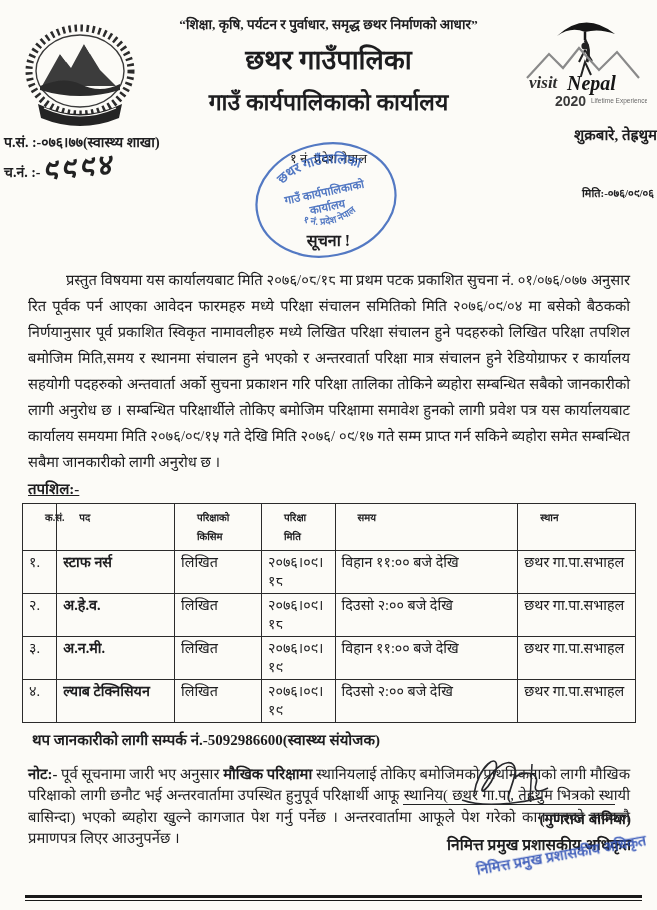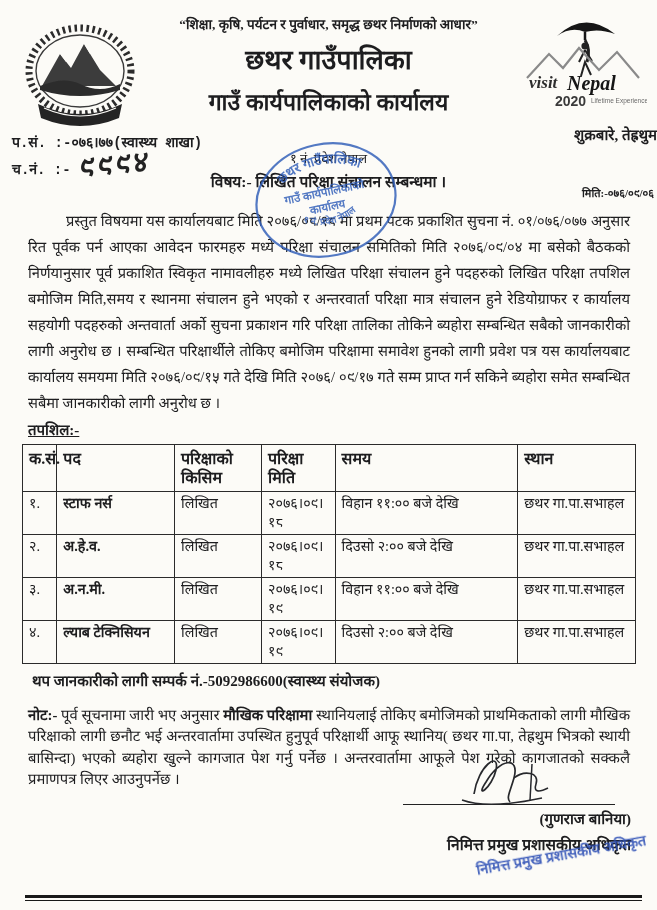--- a/index.html
+++ b/index.html
@@ -10,36 +10,36 @@
   }
   
   .motto{text-align:center;font-weight:bold;font-size:13.5px;padding-top:15px;}
   .title{text-align:center;font-size:27px;font-weight:bold;margin:7px 0 0;}
   .subtitle{text-align:center;font-size:23px;font-weight:bold;margin:8px 0 0;}
   .location{text-align:right;font-size:15px;font-weight:bold;margin-top:7px;}
   .province{text-align:center;font-size:13px;margin-top:5px;}
   .emblem{position:absolute;left:24px;top:24px;width:112px;height:110px;}
   .visit-logo{position:absolute;right:10px;top:6px;width:128px;height:112px;}
   
-  .ref-block{position:absolute;left:12px;top:132px;font-size:14px;font-weight:bold;line-height:22px;font-family:Liberation Mono, monospace;}
+  .ref-block{position:absolute;left:4px;top:132px;font-size:14px;font-weight:bold;line-height:22px;}
   .chalani-value{
     display:inline-block;font-size:29px;font-weight:bold;letter-spacing:3px;
     transform:rotate(-5deg) skewX(-8deg);color:#222;line-height:26px;
   }
   .doc-date{position:absolute;right:3px;top:185px;font-size:11px;font-weight:bold;}
   .stamp{position:absolute;left:250px;top:136px;width:152px;height:130px;opacity:.82;filter:blur(.4px);}
   
   .notice-heading{text-align:center;font-weight:bold;font-size:16px;margin-top:62px;}
   .subject{text-align:center;font-weight:bold;font-size:15.5px;margin-top:3px;}
   .body-text{margin:16px 27px 0 28px;font-size:14.7px;line-height:26px;text-align:justify;text-indent:38px;}
   .tapasil{margin:3px 0 0 28px;font-weight:bold;font-size:15px;text-decoration:underline;display:inline-block;font-family:Liberation Serif, serif;}
   
   table.exam{border-collapse:collapse;margin:5px 0 0 22px;width:614px;font-size:14.3px;table-layout:fixed;}
   table.exam th,table.exam td{border:1.4px solid #2b2b2b;padding:2px 6px;vertical-align:top;text-align:left;line-height:19px;}
-  table.exam th{font-weight:bold;font-size:16px;padding:4px 6px;}
+  table.exam th{font-weight:bold;font-size:10px;padding:4px 22px;}
   td.pos{font-weight:bold;}
   
   .contact{margin:6px 0 0 32px;font-weight:bold;font-size:15px;}
   .note{margin:15px 27px 0 28px;font-size:14.8px;line-height:21.3px;text-align:justify;}
   .note .b{font-weight:bold;}
   
   .sig-block{position:absolute;right:26px;top:748px;width:244px;text-align:right;}
   .sig-svg{width:130px;height:60px;display:block;margin:0 auto -4px;}
   .sig-line{border-top:1.4px solid #222;width:212px;margin:0 auto;}
   .sig-name{font-weight:bold;font-size:15px;margin-top:3px;}
@@ -107,21 +107,21 @@
       <text class="stamp-text" x="76" y="60" text-anchor="middle" font-size="11.5" font-weight="bold">गाउँ कार्यपालिकाको</text>
       <text class="stamp-text" x="76" y="75" text-anchor="middle" font-size="11.5" font-weight="bold">कार्यालय</text>
       <text class="stamp-text" font-size="9.5" font-weight="bold">
         <textPath href="#arcBot" startOffset="50%" text-anchor="middle">१ नं. प्रदेश नेपाल</textPath>
       </text>
     </g>
   </svg>
 
   <div class="doc-date">मिति:-०७६/०९/०६</div>
 
-  <div class="subject">विषय:- लिखित परिक्षा संचालन  सम्बन्धमा ।</div>
+  <div class="notice-heading">सूचना !</div>
 
   <p class="body-text">प्रस्तुत विषयमा यस कार्यालयबाट मिति २०७६/०८/१८ मा प्रथम पटक प्रकाशित सुचना नं. ०१/०७६/०७७ अनुसार रित पूर्वक पर्न आएका आवेदन फारमहरु मध्ये परिक्षा संचालन समितिको मिति २०७६/०९/०४ मा बसेको बैठकको निर्णयानुसार पूर्व प्रकाशित स्विकृत नामावलीहरु मध्ये लिखित परिक्षा संचालन हुने पदहरुको लिखित परिक्षा तपशिल बमोजिम मिति,समय र स्थानमा संचालन हुने भएको र अन्तरवार्ता परिक्षा मात्र संचालन हुने रेडियोग्राफर र कार्यालय सहयोगी पदहरुको अन्तवार्ता अर्को सुचना प्रकाशन गरि परिक्षा तालिका तोकिने ब्यहोरा सम्बन्धित सबैको जानकारीको लागी अनुरोध छ । सम्बन्धित परिक्षार्थीले तोकिए बमोजिम परिक्षामा समावेश हुनको लागी प्रवेश पत्र यस कार्यालयबाट कार्यालय समयमा मिति २०७६/०९/१५ गते देखि मिति २०७६/ ०९/१७ गते सम्म प्राप्त गर्न सकिने ब्यहोरा समेत सम्बन्धित सबैमा जानकारीको लागी अनुरोध छ ।</p>
 
   <div><span class="tapasil">तपशिल:-</span></div>
 
   <table class="exam">
     <colgroup>
       <col style="width:5.6%">
         <col style="width:19.2%">
         <col style="width:14.2%">

